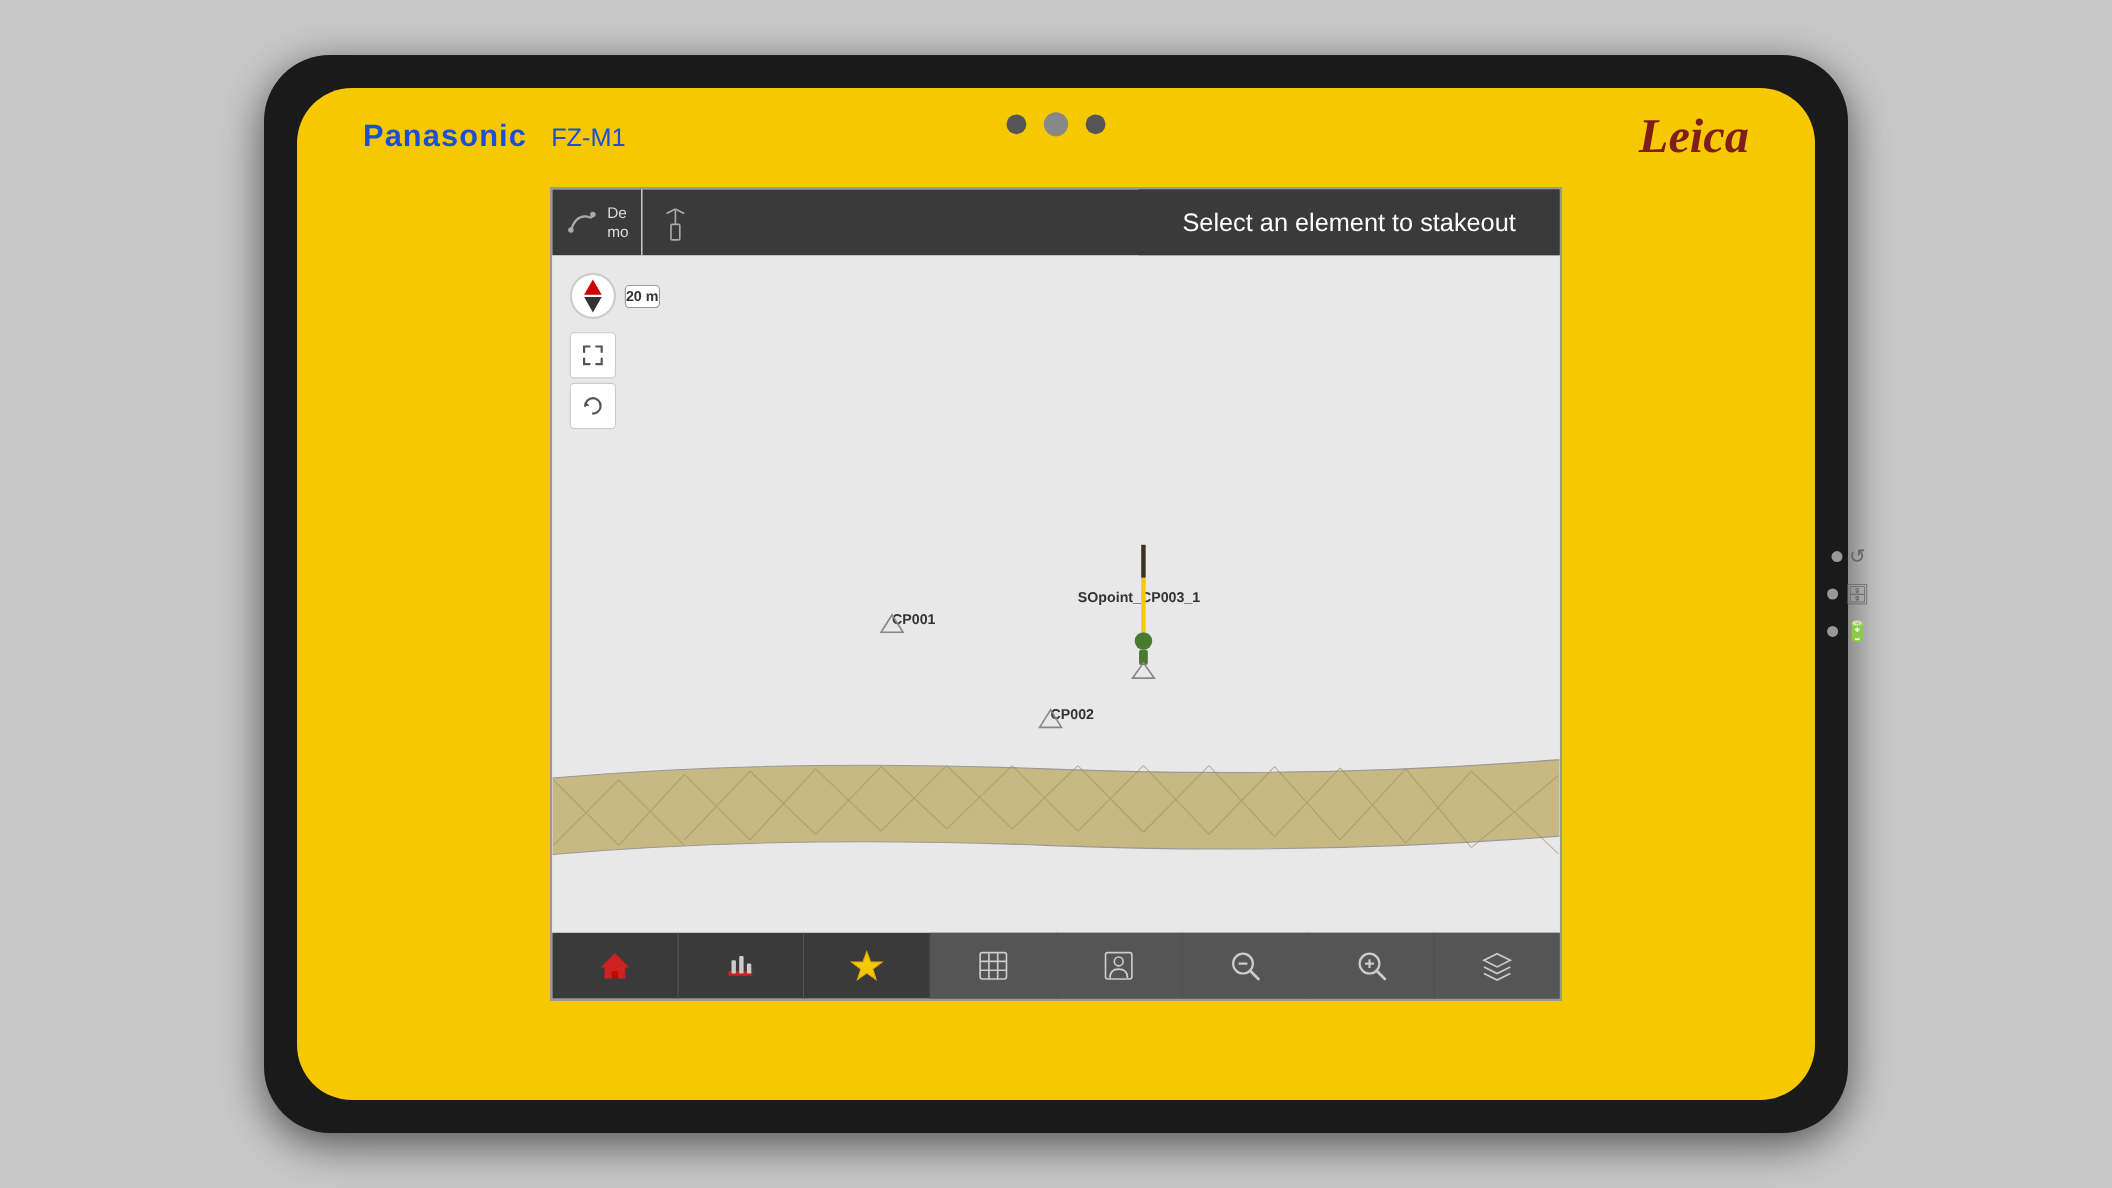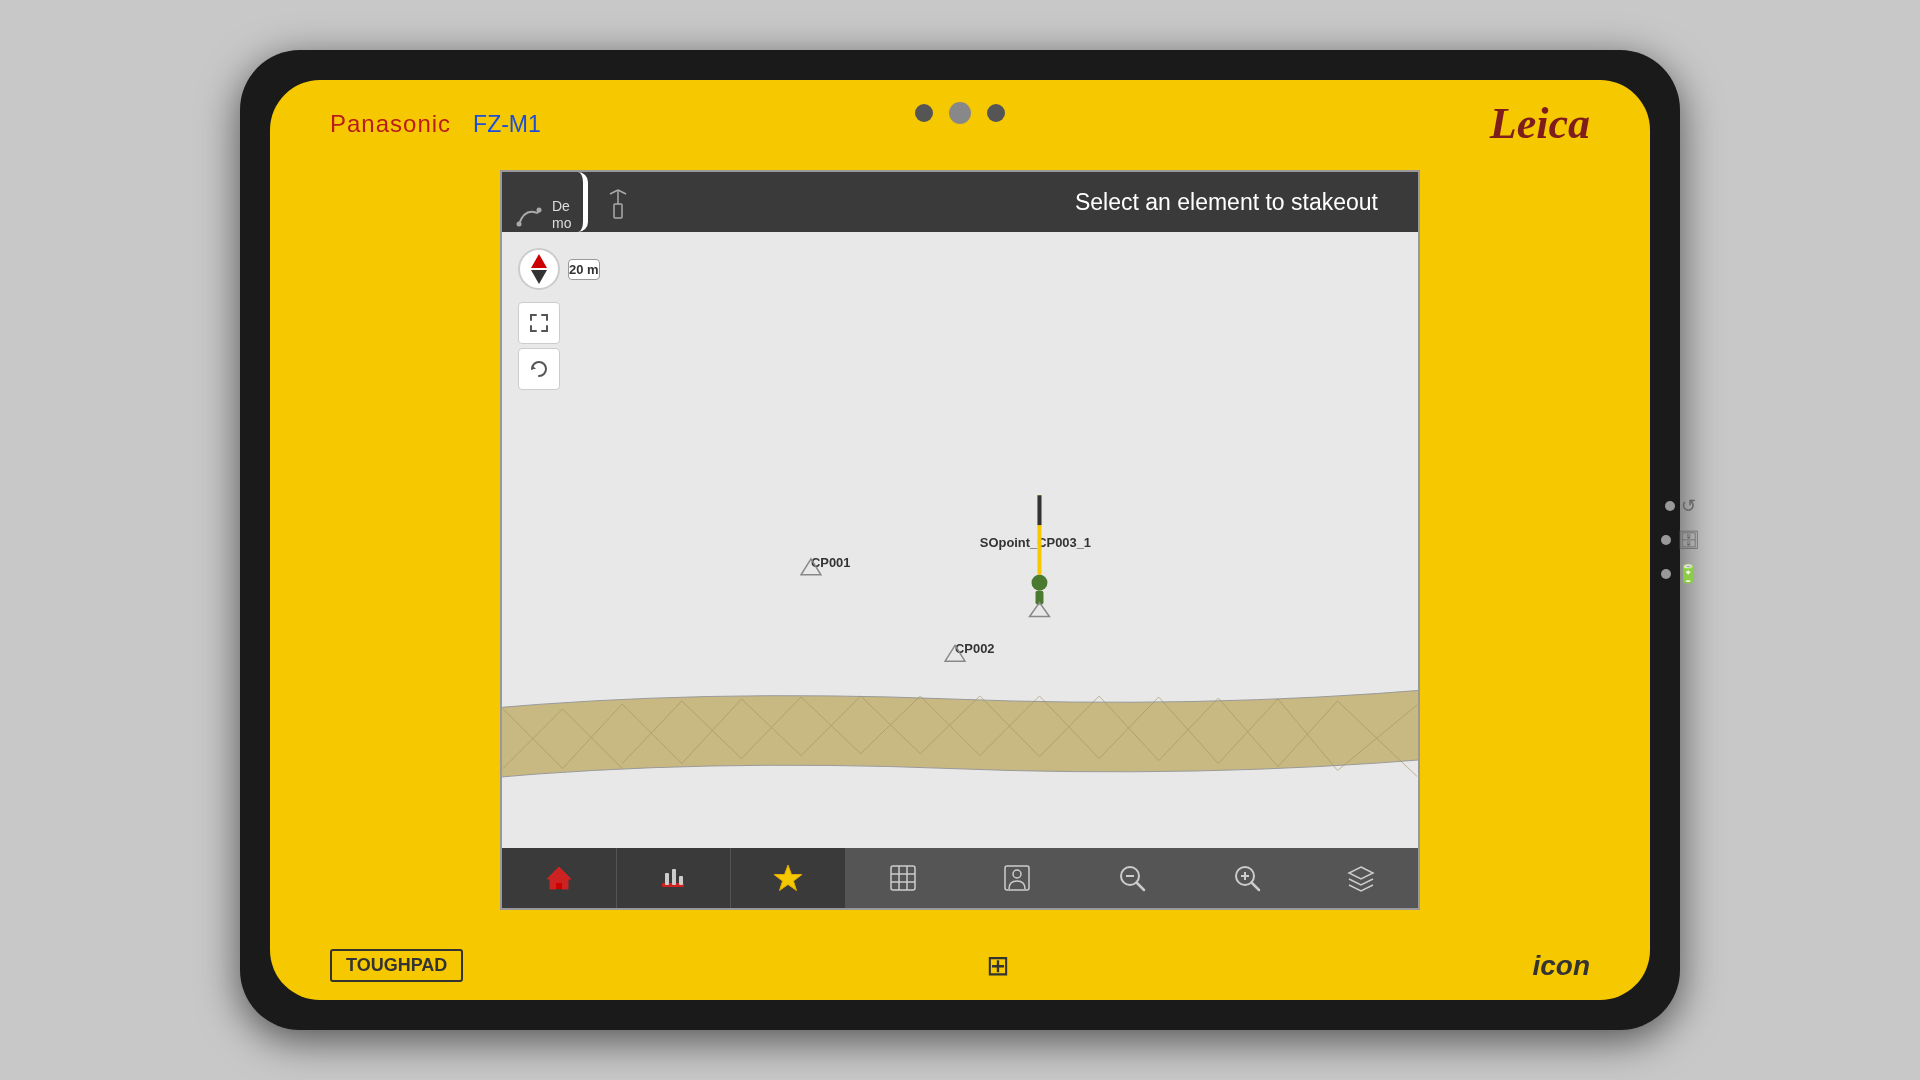--- a/index.html
+++ b/index.html
@@ -43,23 +43,23 @@
       width: 100%;
       display: flex;
       justify-content: space-between;
       align-items: center;
       padding: 8px 60px;
       position: absolute;
       top: 10px;
     }
 
     .brand-panasonic {
-      font-size: 24px;
-      font-weight: 400;
-      color: #b91c1c;
+      font-size: 28px;
+      font-weight: 700;
+      color: #1d4ed8;
       letter-spacing: 1px;
     }
 
     .model-name {
       font-size: 23px;
       color: #1d4ed8;
       margin-left: 12px;
     }
 
     .brand-leica {
@@ -112,26 +112,25 @@
       display: flex;
       align-items: center;
       position: absolute;
       top: 0;
       left: 0;
       z-index: 10;
     }
 
     .toolbar-left {
       display: flex;
-      align-items: flex-end;
+      align-items: center;
       padding: 0 12px;
       gap: 8px;
-      border-right: 5px solid #ffffff;
+      border-right: 1px solid #ffffff;
       height: 100%;
-      border-radius: 10px;
     }
 
     .toolbar-demo {
       color: #ddd;
       font-size: 14px;
       line-height: 1.2;
     }
 
     .toolbar-middle {
       display: flex;
@@ -574,20 +573,15 @@
       <div style="display:flex; align-items:center; gap:6px;">
         <div class="indicator-dot"></div>
         <span style="font-size:18px; color:#666;">🗄</span>
       </div>
       <div style="display:flex; align-items:center; gap:6px;">
         <div class="indicator-dot"></div>
         <span style="font-size:18px; color:#666;">🔋</span>
       </div>
     </div>
 
-    <div class="tablet-bottom-bar">
-      <div class="toughpad-label">TOUGHPAD</div>
-      <span class="windows-icon">⊞</span>
-      <span class="icon-brand">icon</span>
-    </div>
 
   </div>
 </div>
 
 </body></html>

